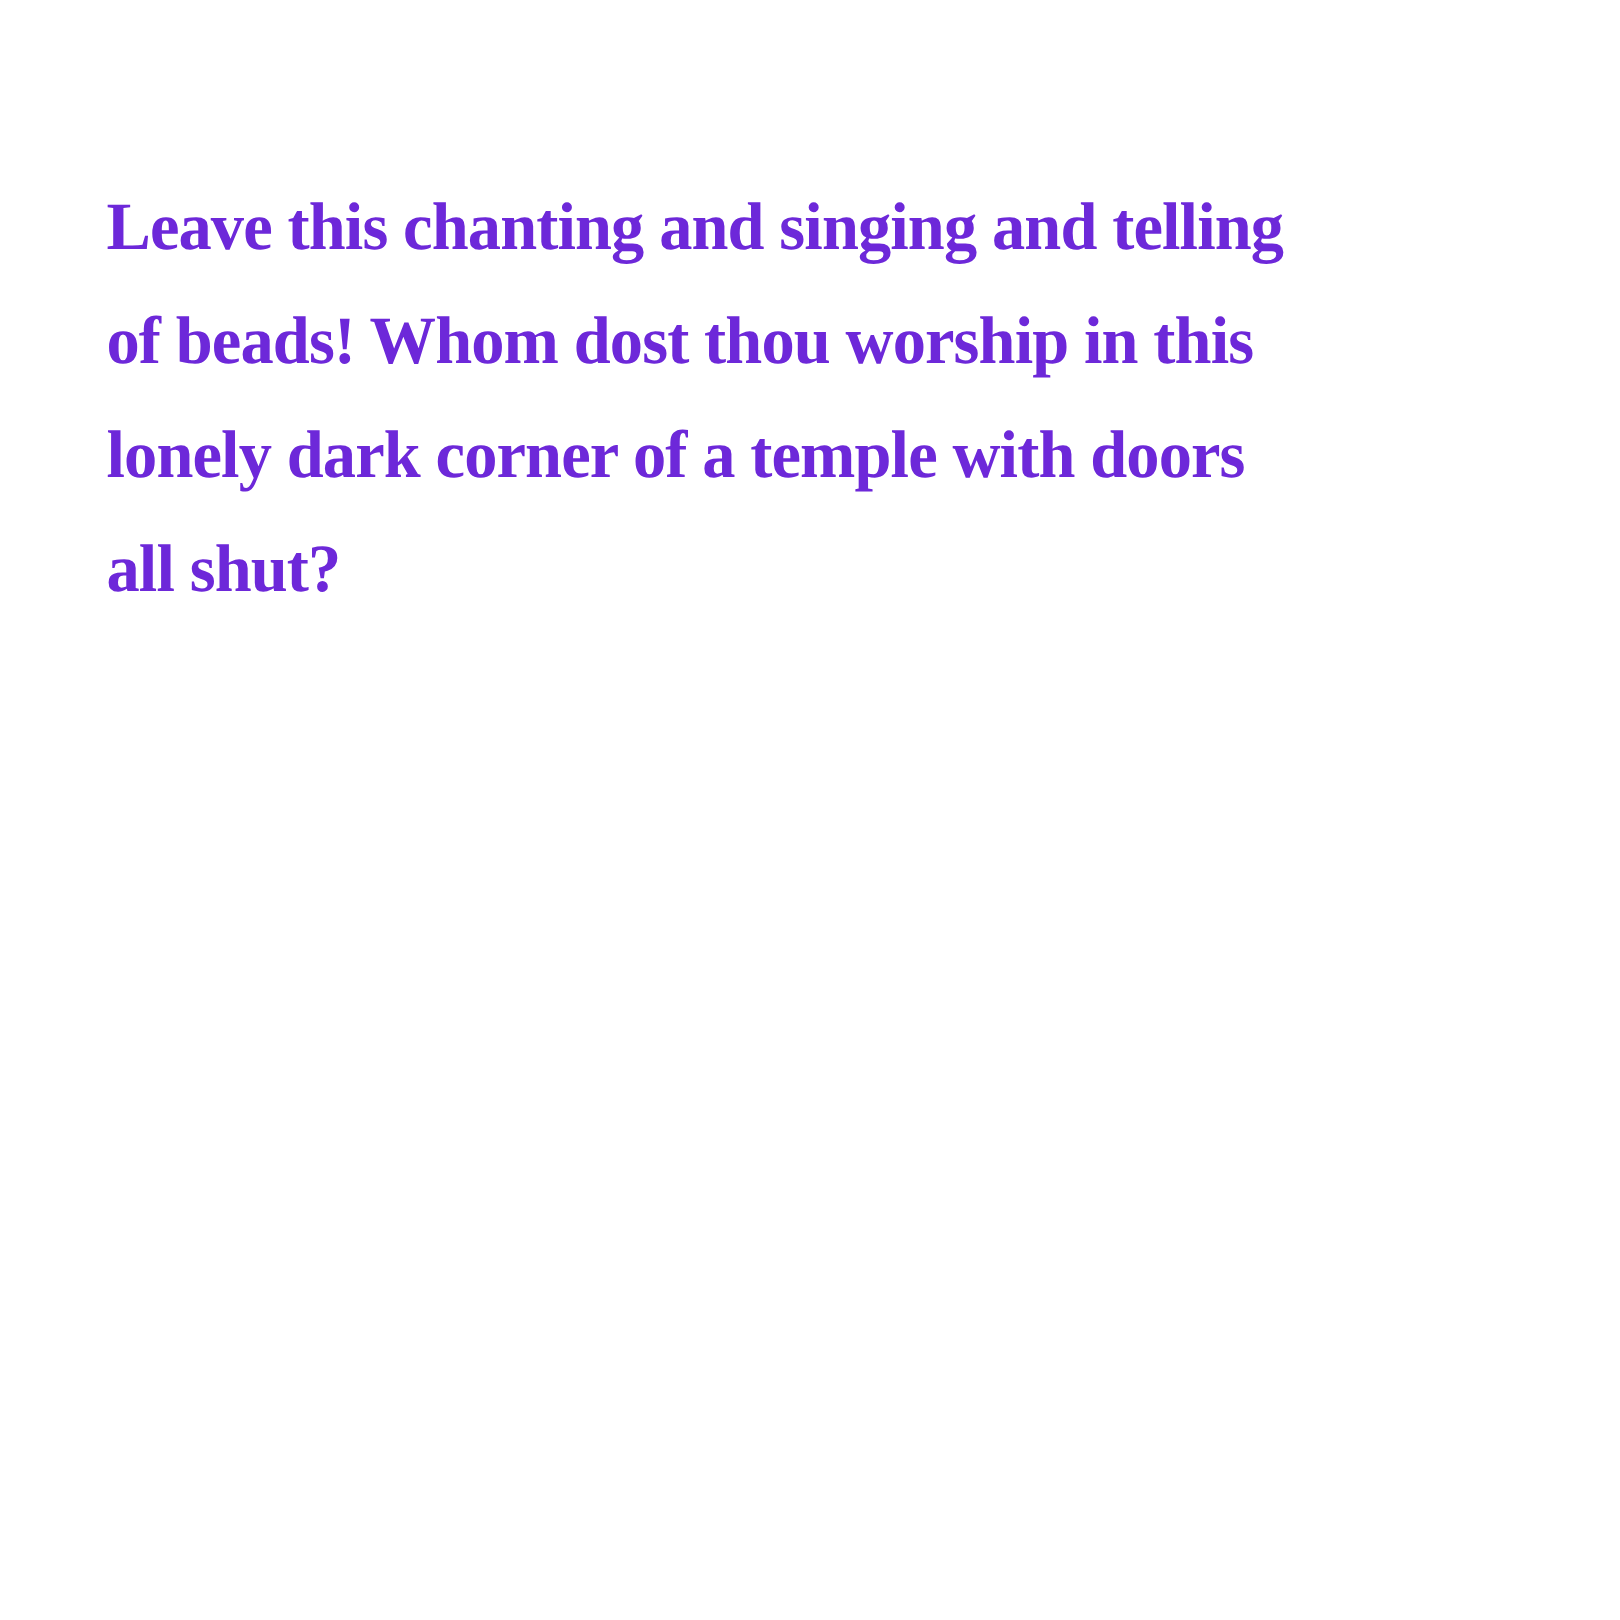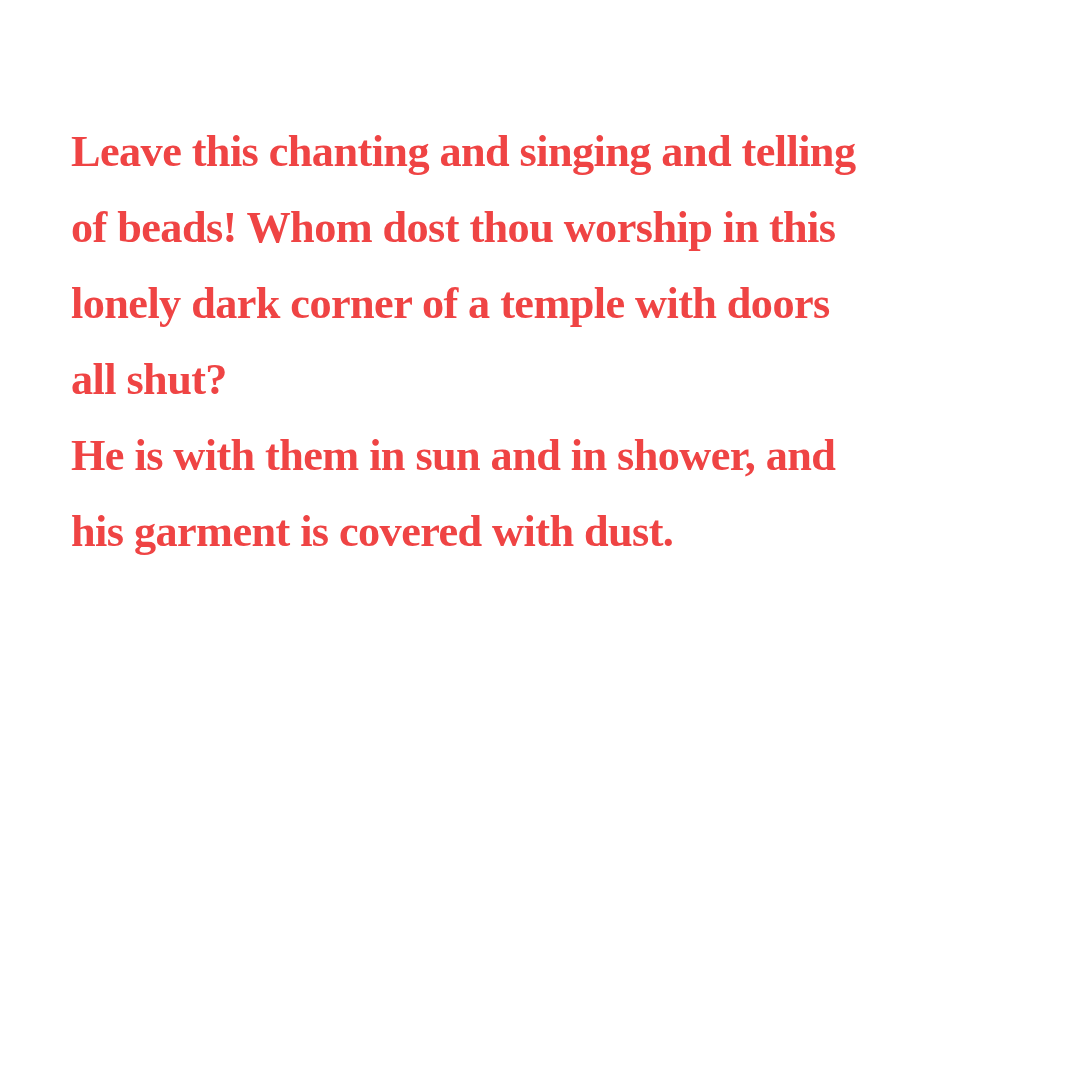--- a/index.html
+++ b/index.html
@@ -6,36 +6,32 @@
   body { width: 1080px; height: 1080px; position: relative; overflow: hidden; }
   .poem {
     position: absolute;
     left: 71px;
     top: 113px;
     width: 960px;
     font-family: "Liberation Serif", "DejaVu Serif", serif;
     font-weight: bold;
     font-size: 45px;
     line-height: 76px;
-    color: #ef4444;
+    color: #6d28d9;
   }
   .line {
     display: block;
     white-space: nowrap;
     transform-origin: left center;
     letter-spacing: -0.6px;
   }
 </style>
 </head>
 <body>
 
 <div class="poem">
   <div>
     <span class="line" style="transform: scaleX(0.984375);">Leave this chanting and singing and telling</span>
     <span class="line" style="transform: scaleX(0.984375);">of beads! Whom dost thou worship in this</span>
     <span class="line" style="transform: scaleX(0.984375);">lonely dark corner of a temple with doors</span>
     <span class="line" style="transform: scaleX(0.984375);">all shut?</span>
   </div>
-  <div>
-    <span class="line" style="transform: scaleX(0.984375);">He is with them in sun and in shower, and</span>
-    <span class="line" style="transform: scaleX(0.984375);">his garment is covered with dust.</span>
-  </div>
 </div>
 
 </body></html>

